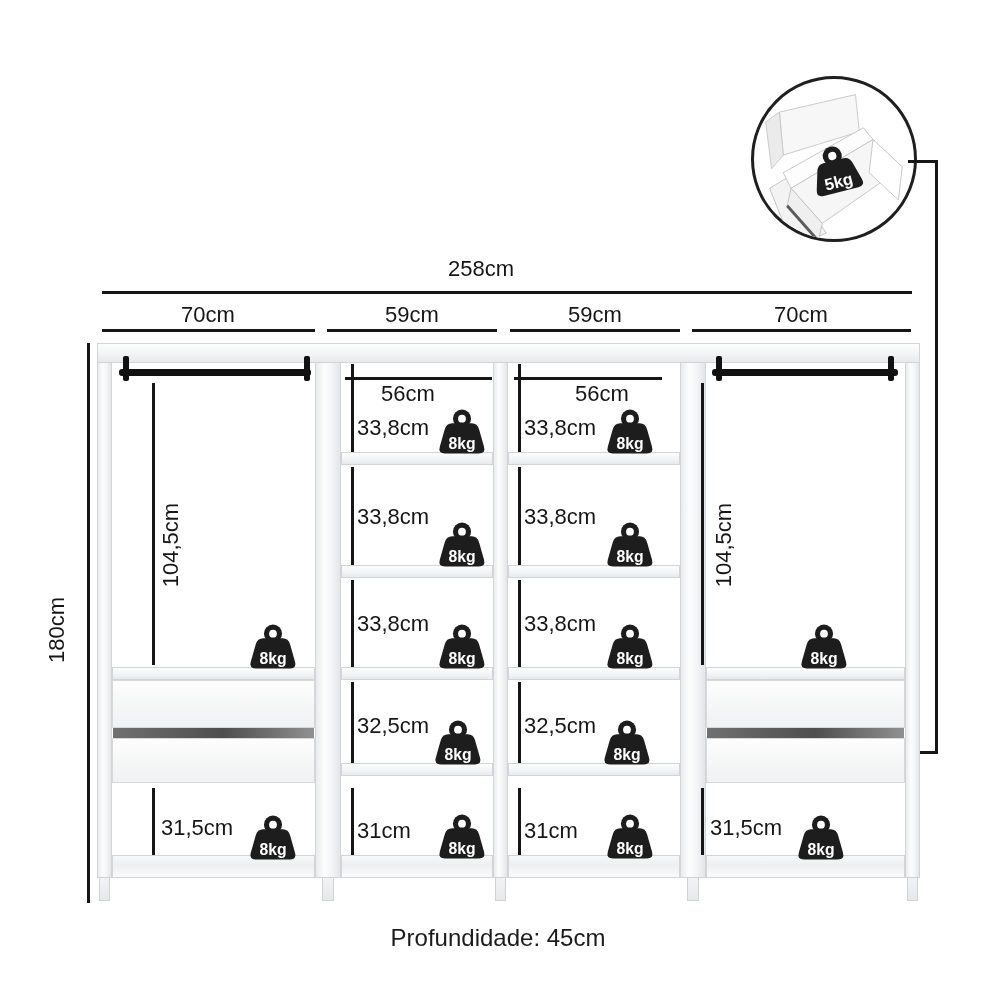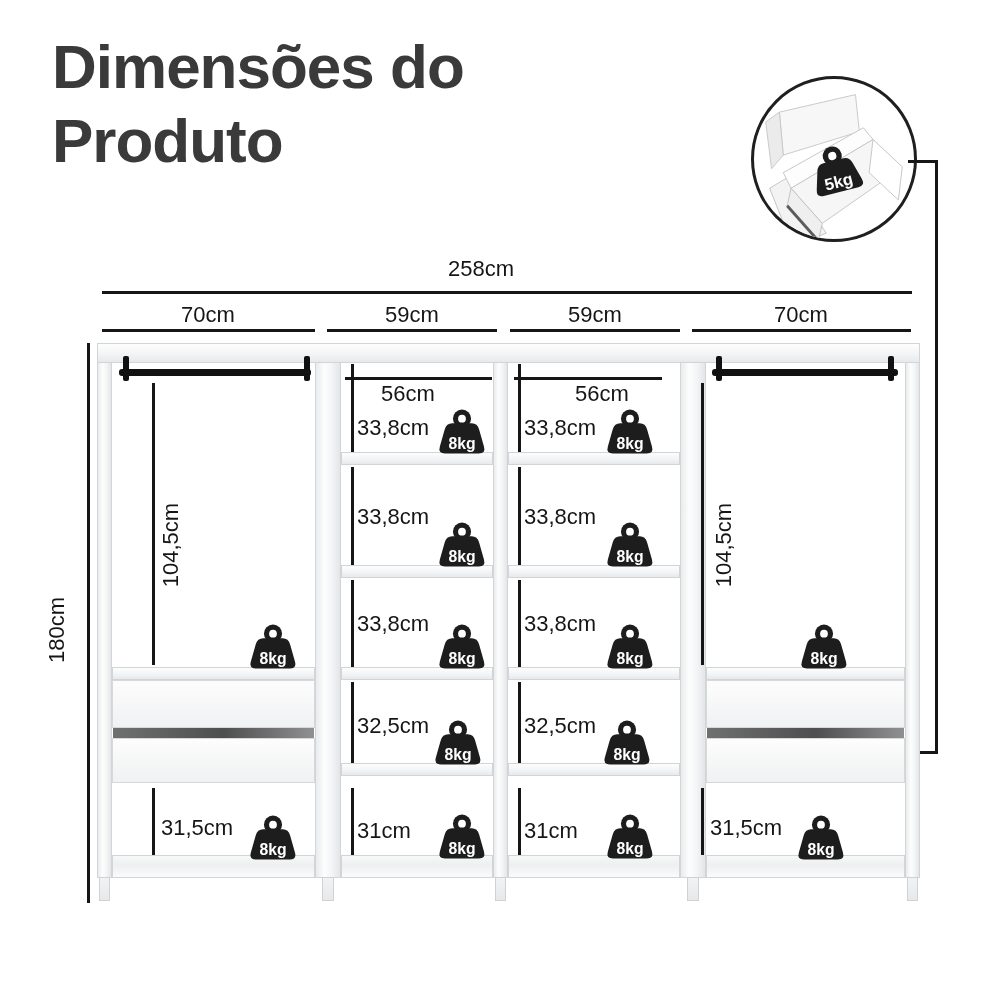--- a/index.html
+++ b/index.html
@@ -44,21 +44,20 @@
   <svg width="0" height="0" style="position:absolute">
     <defs>
       <g id="wshape">
         <circle cx="30" cy="11.5" r="9.8" fill="#1d1d1d"></circle>
         <circle cx="30" cy="11.5" r="4.2" fill="#ffffff"></circle>
         <path d="M19.5,16.5 h21 q6.2,0 8,6.8 l5.2,18.2 q2.2,7.6 -5.6,7.6 h-36.4 q-7.8,0 -5.6,-7.6 l5.2,-18.2 q1.8,-6.8 8.2,-6.8 Z" fill="#1d1d1d"></path>
       </g>
     </defs>
   </svg>
 
-  <div class="title">Dimensões do Produto</div>
 
   <div class="inset">
     <svg width="160" height="160" viewBox="0 0 164 164">
       <polygon points="26,34 104,16 108,54 30,78" fill="#f7f7f7" stroke="#c9c9c9" stroke-width="1"></polygon>
       <polygon points="12,44 26,34 30,78 18,92" fill="#ebebeb" stroke="#c9c9c9" stroke-width="1"></polygon>
       <polygon points="16,112 36,100 74,158 40,172" fill="#f3f3f3" stroke="#c4c4c4" stroke-width="1"></polygon>
       <polygon points="30,96 112,50 122,62 38,112" fill="#fdfdfd" stroke="#c6c6c6" stroke-width="1"></polygon>
       <polygon points="38,112 122,62 150,92 70,148" fill="#f6f6f6" stroke="#c6c6c6" stroke-width="1"></polygon>
       <polygon points="122,62 152,90 148,124 118,96" fill="#ffffff" stroke="#c6c6c6" stroke-width="1"></polygon>
       <polygon points="38,112 70,148 66,166 34,130" fill="#efefef" stroke="#c2c2c2" stroke-width="1"></polygon>
@@ -223,14 +222,15 @@
     </svg>
   <svg class="weight" style="left:599px;top:719px;" viewBox="0 0 60 54">
       <use href="#wshape"></use>
       <text x="30" y="44.5" text-anchor="middle">8kg</text>
     </svg>
   <svg class="weight" style="left:602px;top:813px;" viewBox="0 0 60 54">
       <use href="#wshape"></use>
       <text x="30" y="44.5" text-anchor="middle">8kg</text>
     </svg>
 
+  <div class="depth">Profundidade: 45cm</div>
 
 </div>
 
 </body></html>

